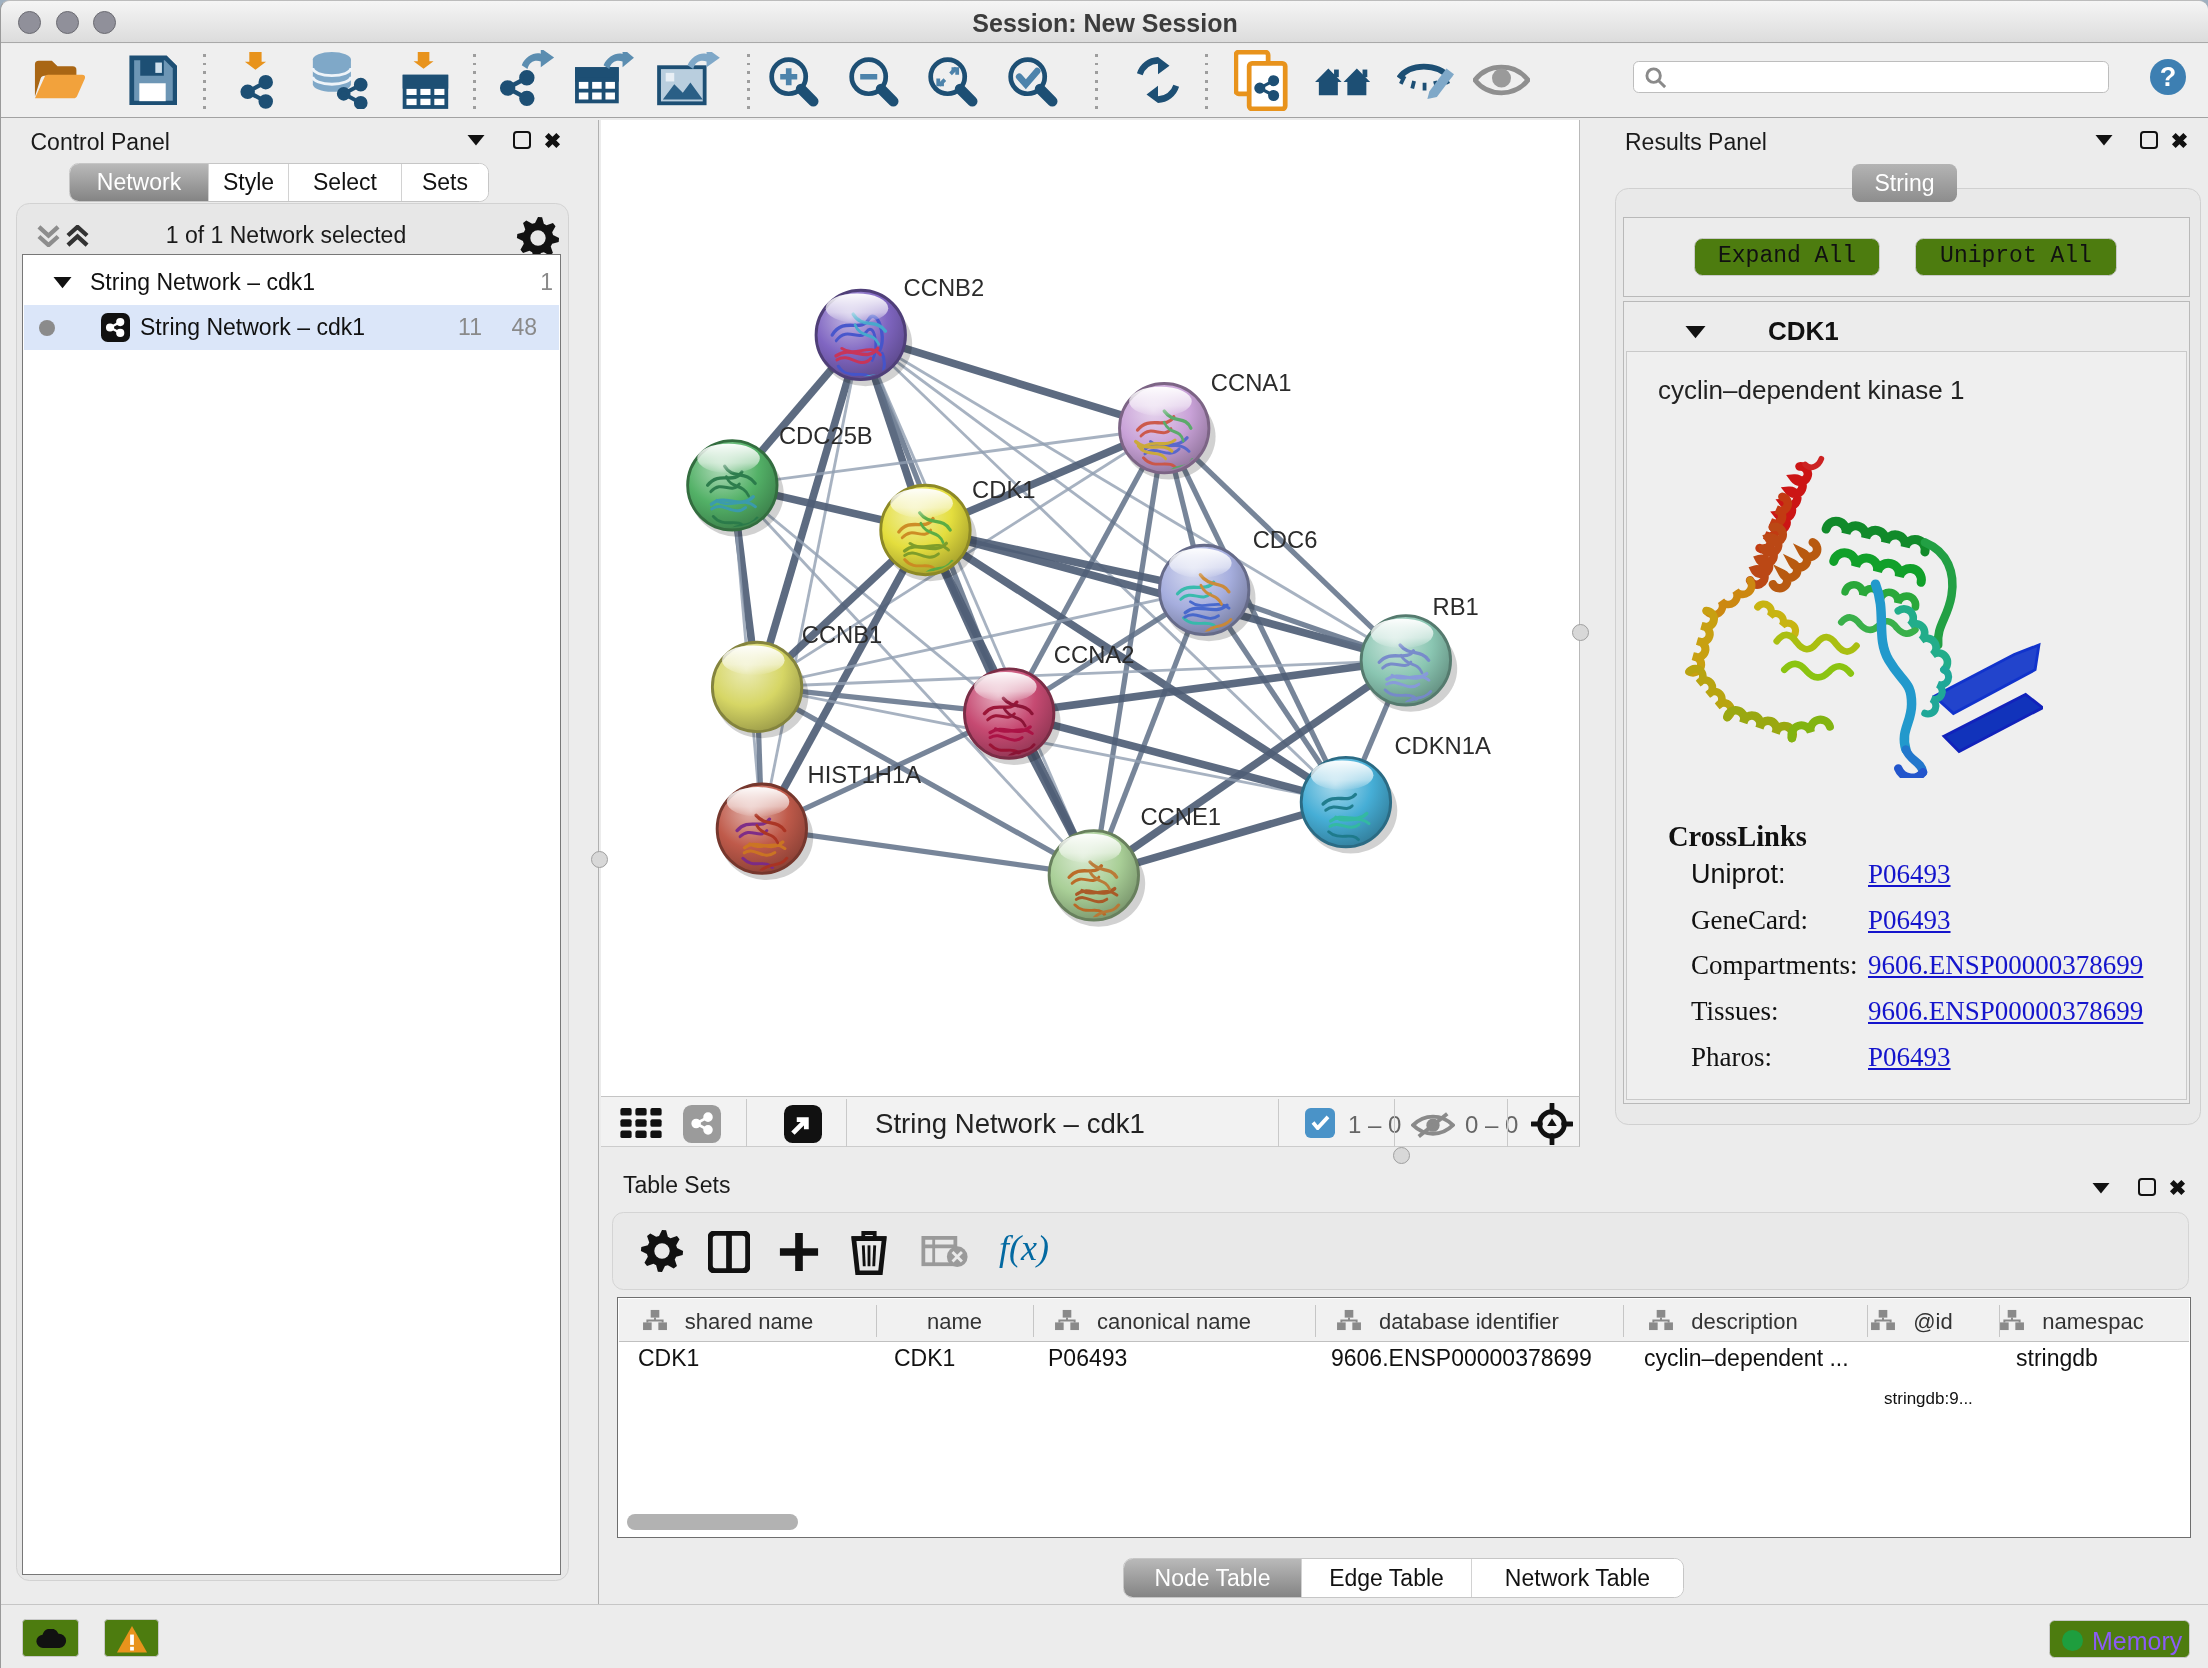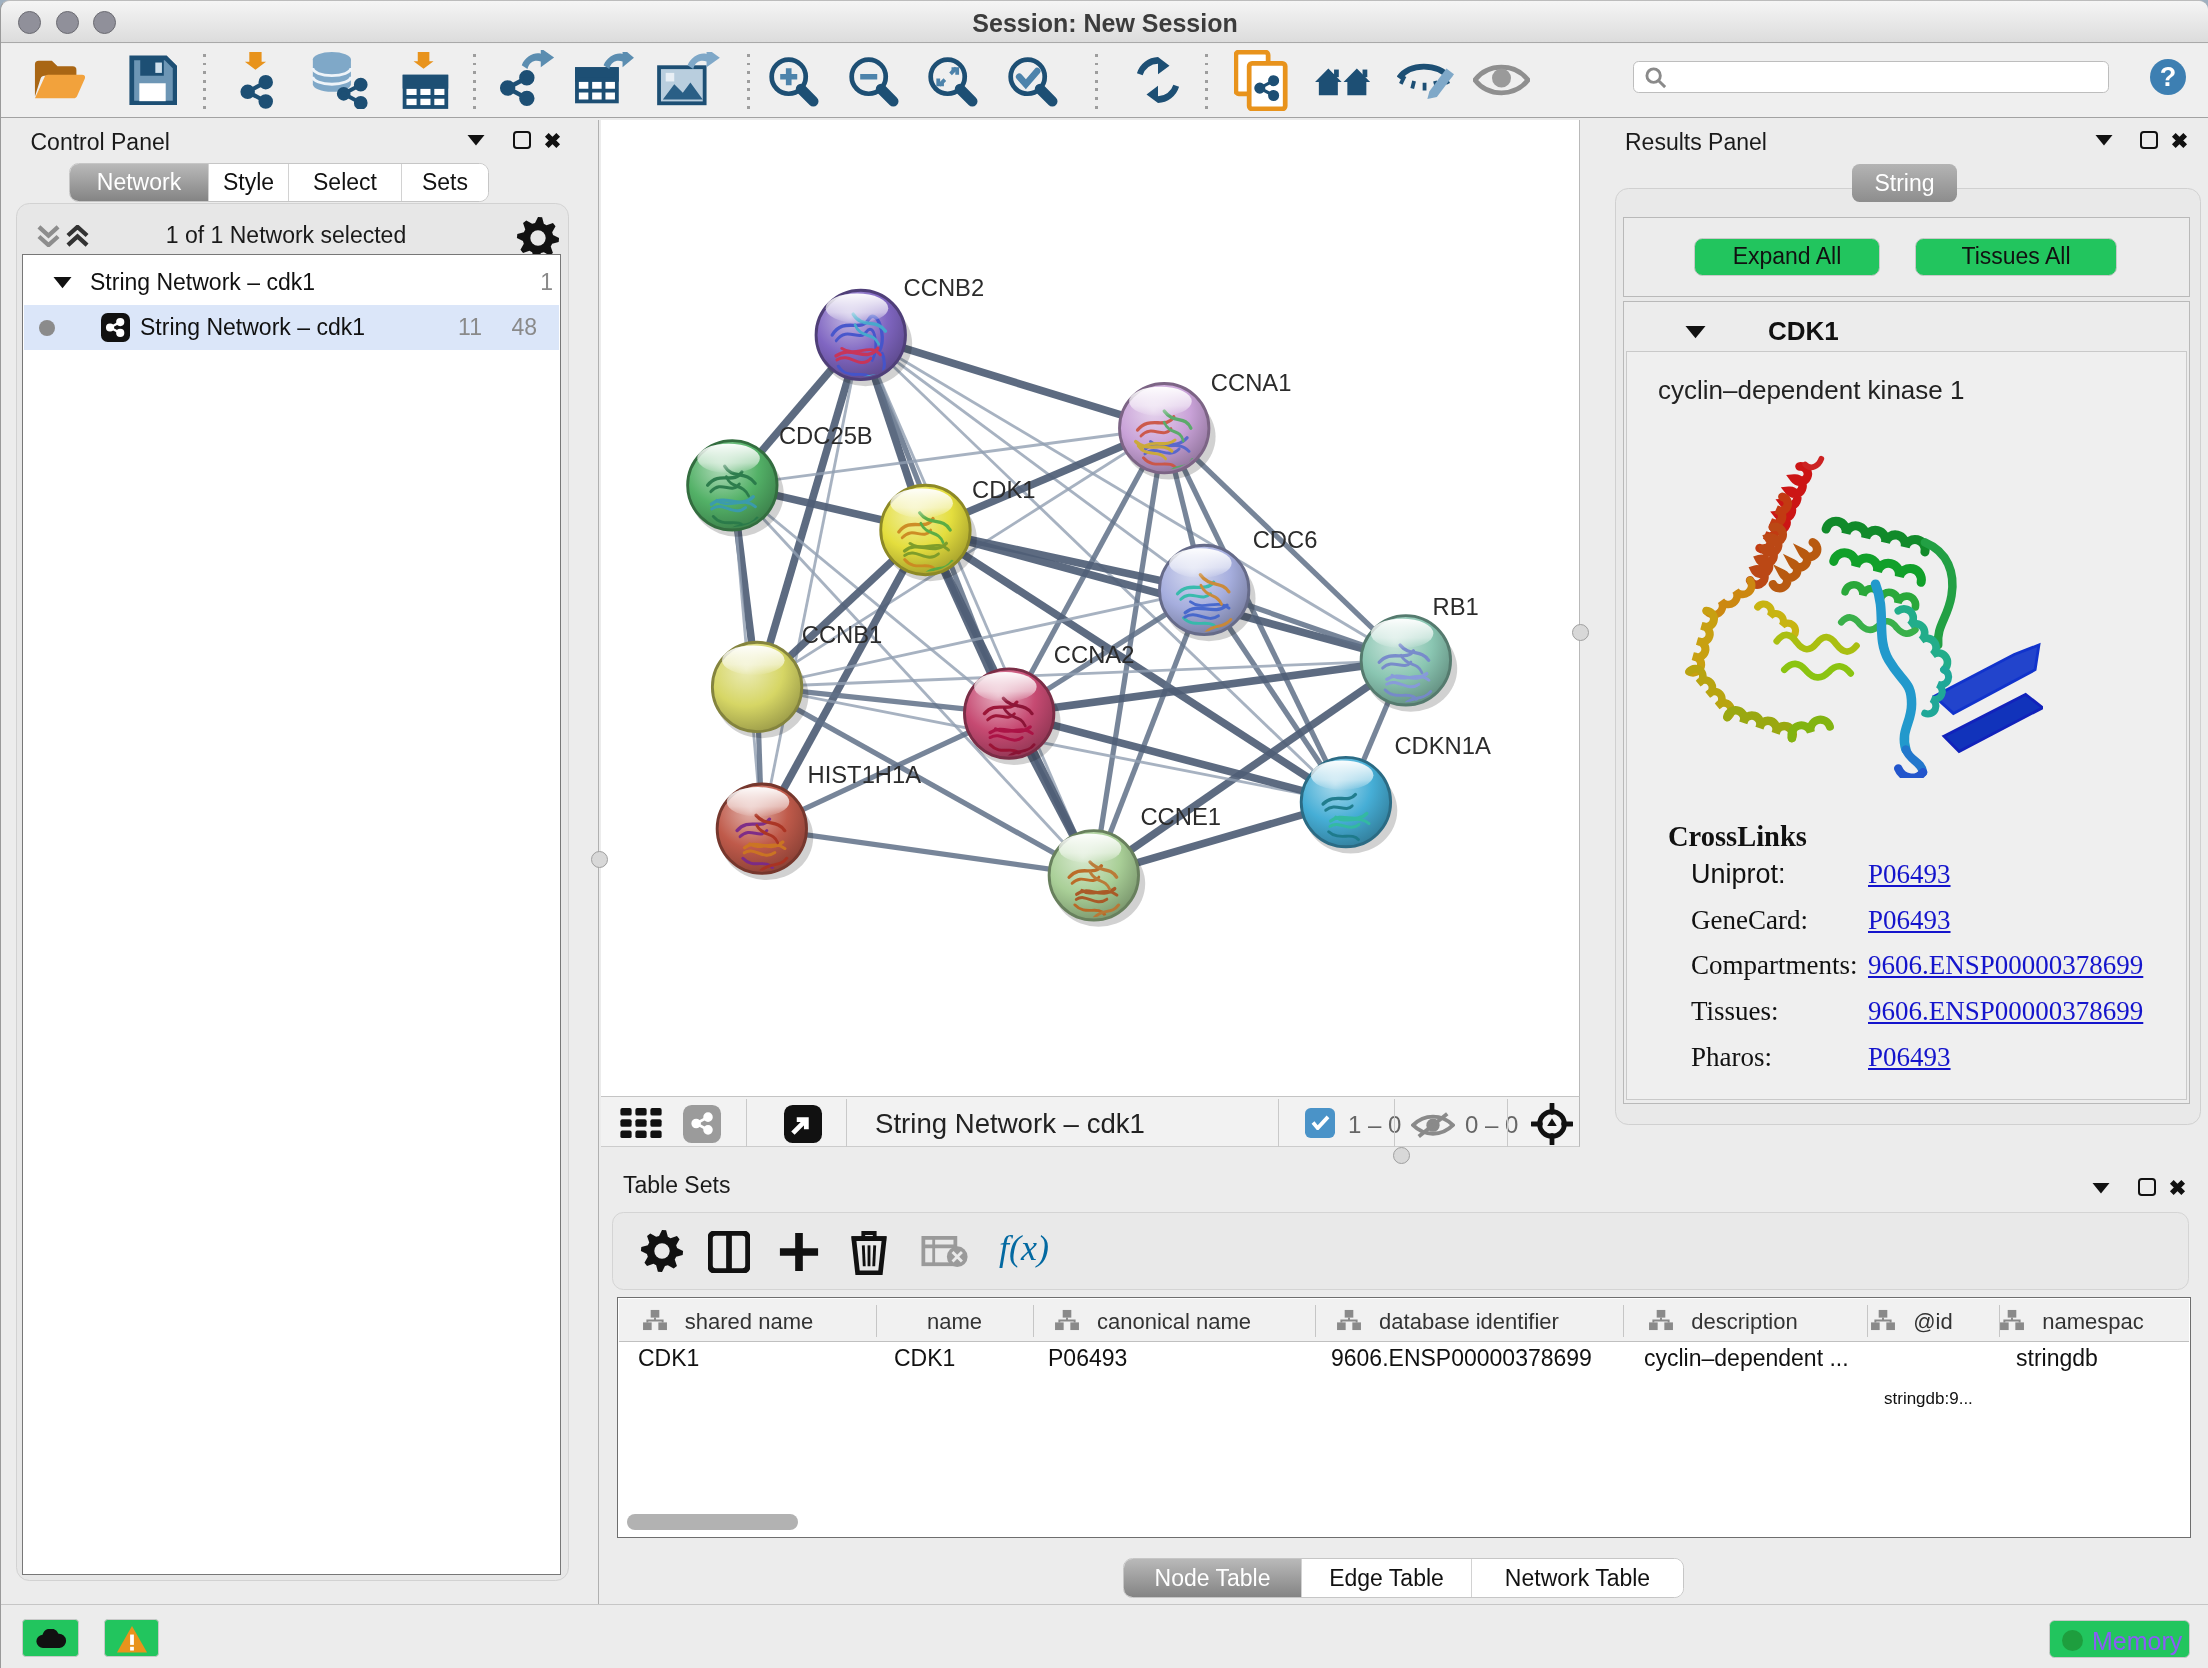--- a/index.html
+++ b/index.html
@@ -14,21 +14,21 @@
 #toolbar{position:absolute;left:0;top:43px;width:2208px;height:74px;background:#efefef;border-bottom:1.9px solid #a2a2a2;}
 .vsep{position:absolute;top:9.5px;height:55px;width:2.9px;background-image:repeating-linear-gradient(#9d9d9d 0 2.9px,rgba(0,0,0,0) 2.9px 8.6px);}
 #cpanel{position:absolute;left:0;top:119px;width:598px;height:1484px;background:#ececec;border-right:1.9px solid #b0b0b0;}
 .ph-title{font-size:23px;color:#1a1a1a;}
 #netview{position:absolute;left:600px;top:119px;width:979px;height:976px;background:#ffffff;border-right:1.9px solid #b9b9b9;}
 #netbar{position:absolute;left:600px;top:1095px;width:979px;height:51px;background:#f2f2f2;border-top:1px solid #c4c4c4;border-bottom:1px solid #cccccc;border-right:1.9px solid #b9b9b9;}
 #netgap{position:absolute;left:600px;top:1148px;width:979px;height:15px;background:#ececec;}
 #rpanel{position:absolute;left:1581px;top:119px;width:628px;height:1484px;background:#ececec;}
 #tpanel{position:absolute;left:600px;top:1163px;width:1608px;height:439px;background:#ececec;}
 #statusbar{position:absolute;left:0;top:1603px;width:2208px;height:66px;background:#ececec;border-top:1.9px solid #c6c6c6;}
-.btn{position:absolute;background:#22c55e;border:1.9px solid #c9c9c9;border-radius:8.6px;}
+.btn{position:absolute;background:#4d7c0f;border:1.9px solid #c9c9c9;border-radius:8.6px;font-family:Liberation Mono, monospace;}
 .seg{position:absolute;display:flex;border:1.9px solid #c6c6c6;border-radius:9.5px;overflow:hidden;background:#fff;}
 .seg > div{display:flex;align-items:center;justify-content:center;font-size:23px;color:#111;background:#fff;border-right:1.9px solid #d2d2d2;}
 .seg > div:last-child{border-right:none;}
 .seg > div.sel{background:linear-gradient(#b9b9b9,#848484);color:#fff;}
 .link{color:#1414cc;text-decoration:underline;}
 </style></head>
 <body>
 <div id="win">
   <div id="titlebar">
     <div class="tl" style="left:17px;"></div>
@@ -625,21 +625,21 @@
         <path d="M0.5 1 h18 l-9 11 z" fill="#111"></path>
       </svg>
 <div class="abs" style="left:558px;top:10.5px;width:18px;height:18px;border:2.9px solid #111;border-radius:3.8px;"></div>
 <svg class="abs" style="left:588px;top:10.5px" width="19" height="19" viewBox="0 0 20 20" xmlns="http://www.w3.org/2000/svg">
         <path d="M4 4 L16 16 M16 4 L4 16" stroke="#111" stroke-width="5.5"></path>
       </svg>
 <div class="abs" style="left:33px;top:68px;width:586px;height:937px;background:#e9e9e9;border:1.9px solid #d0d0d0;border-radius:13.3px;"></div>
 <div class="abs" style="left:270px;top:44px;width:105px;height:38px;background:linear-gradient(#b4b4b4,#8d8d8d);border-radius:7.6px;color:#fff;font-size:23px;text-align:center;line-height:38px;">String</div>
 <div class="abs" style="left:41px;top:97px;width:567px;height:80px;background:#ececec;border:1.9px solid #b9b9b9;"></div>
 <div class="btn" style="left:112px;top:118px;width:186px;height:38px;font-size:23px;color:#111;text-align:center;line-height:35px;">Expand All</div>
-<div class="btn" style="left:333px;top:118px;width:202px;height:38px;font-size:23px;color:#111;text-align:center;line-height:35px;">Tissues All</div>
+<div class="btn" style="left:333px;top:118px;width:202px;height:38px;font-size:23px;color:#111;text-align:center;line-height:35px;">Uniprot All</div>
 <div class="abs" style="left:41px;top:181px;width:567px;height:803px;background:#ececec;border:1.9px solid #b9b9b9;"></div>
 <svg class="abs" style="left:103px;top:205px" width="21" height="14.3" viewBox="0 0 22 15" xmlns="http://www.w3.org/2000/svg">
         <path d="M0.5 1 h21 l-10.5 13 z" fill="#111"></path>
       </svg>
 <div class="abs" style="left:186px;top:196px;font-size:26px;font-weight:bold;color:#111;">CDK1</div>
 <div class="abs" style="left:44px;top:231px;width:561px;height:749px;background:#efefef;border:1.4px solid #c9c9c9;"></div>
 <div class="abs" style="left:76px;top:255px;font-size:26px;color:#222;">cyclin–dependent kinase 1</div>
 <svg class="abs" style="left:88px;top:335px" width="373" height="323" viewBox="0 0 392 340" xmlns="http://www.w3.org/2000/svg">
         <g stroke-linecap="round">
           <path d="M136 12 a 8 8 0 1 1 -5.6 12.8 a 8 8 0 1 1 -5.6 12.8 a 8 8 0 1 1 -5.6 12.8 a 8 8 0 1 1 -5.6 12.8 a 8 8 0 1 1 -5.6 12.8" stroke="#cc1515" stroke-width="9" fill="none"></path>

